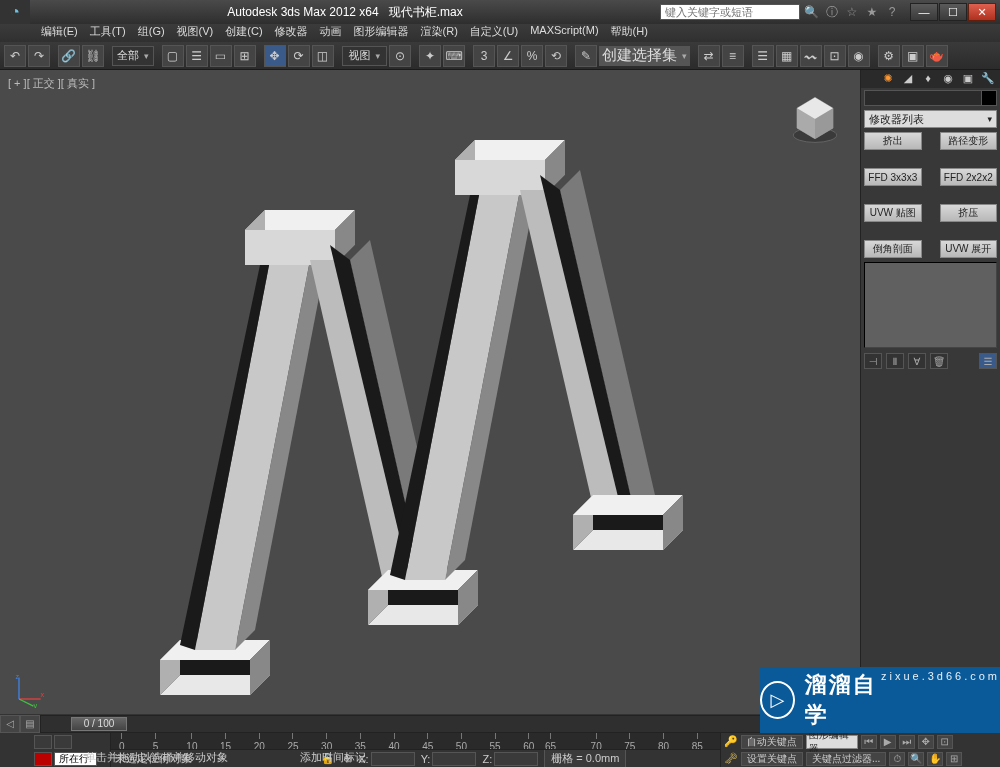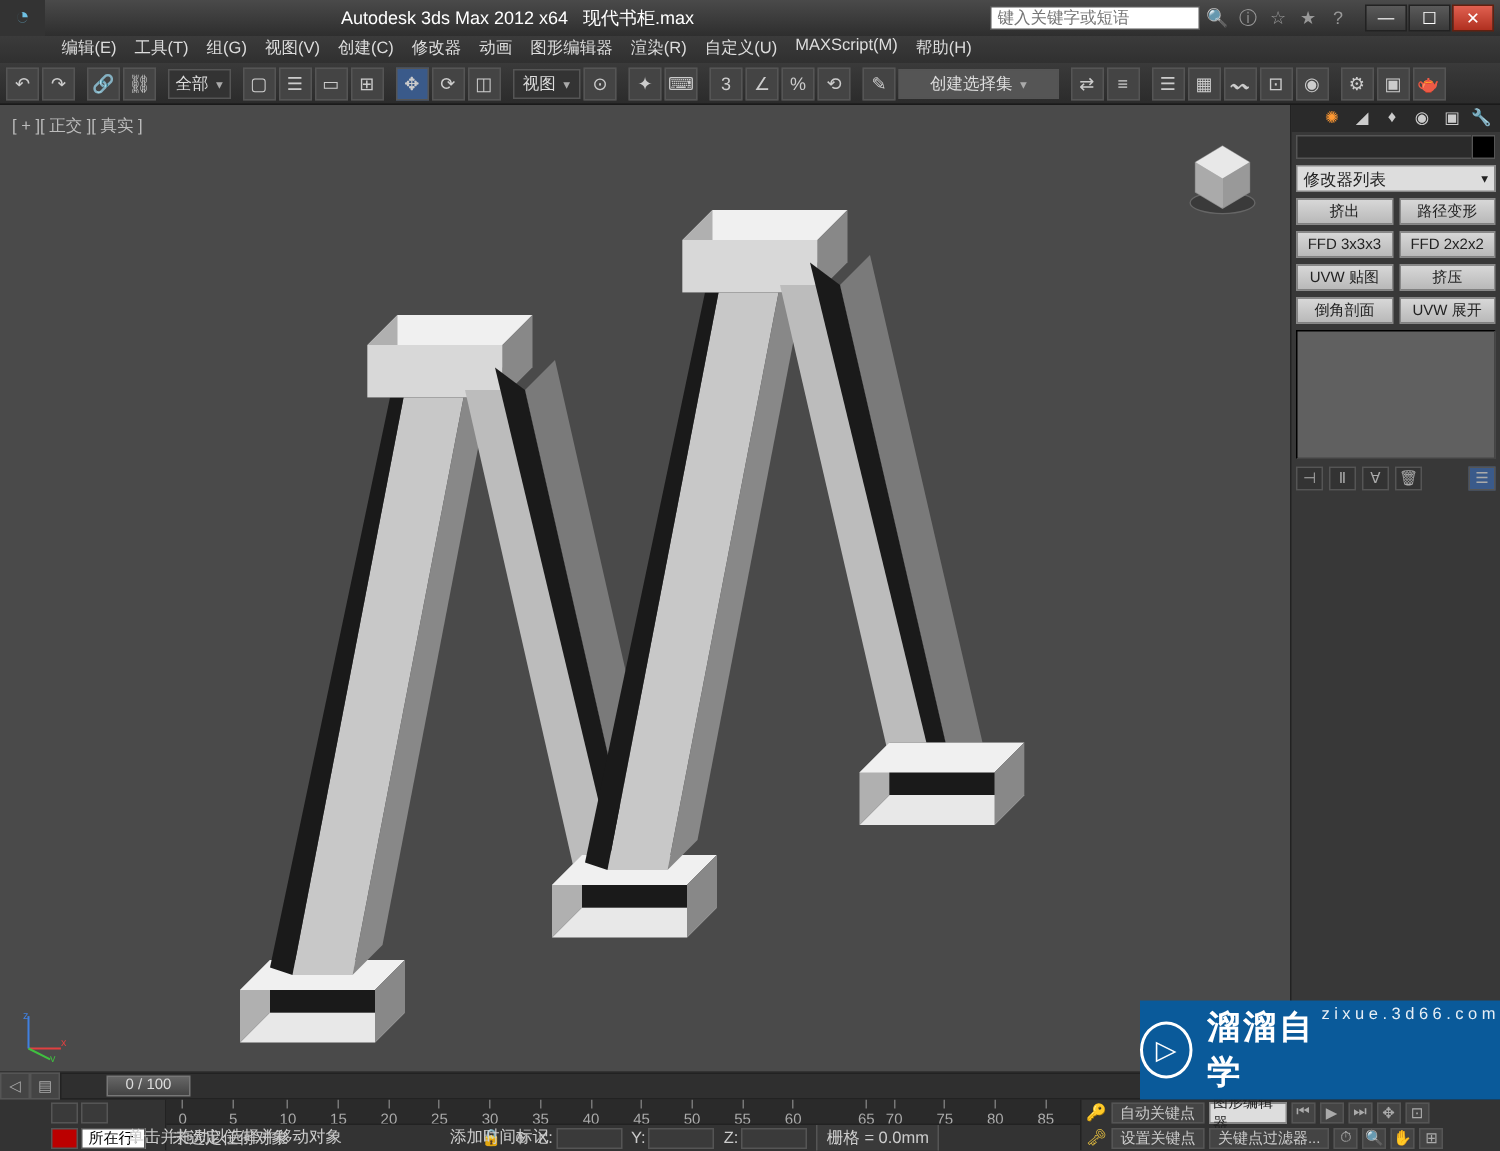--- a/index.html
+++ b/index.html
@@ -23,41 +23,41 @@
 .menu-item { color:#ddd; font-size:11px; padding:0 6px; cursor:default; }
 
 
 .toolbar { height: 28px; background: linear-gradient(#3a3a3a,#2b2b2b); display:flex; align-items:center; padding:0 4px; gap:2px; border-bottom:1px solid #1a1a1a;}
 .tb-btn { width:22px; height:22px; background:#444; border:1px solid #555; display:flex; align-items:center; justify-content:center; font-size:12px; color:#ccc;}
 .tb-sep { width:4px; }
 .tb-dropdown { height:20px; background:#333; border:1px solid #555; color:#ddd; font-size:11px; padding:0 4px; display:flex; align-items:center; gap:2px;}
 .tb-dropdown::after{content:"▾"; font-size:9px; margin-left:3px; color:#aaa;}
 .move-btn { background:#3a5a8a; }
 .view-btn { background:#333; width:auto; padding:0 6px;}
-.create-dd { background:#555; width:auto; padding:0 20px; font-size:11px;justify-content:center;}
+.create-dd { background:#555; width:auto; padding:0 2px; font-size:15px;justify-content:center;}
 
 
 .main { display:flex; height: calc(767px - 24px - 18px - 28px - 19px - 34px); }
 .viewport-wrap { flex:1; background:#4a4a4a; position:relative; }
 .viewport-label { position:absolute; top:6px; left:8px; color:#bbb; font-size:11px; }
 .viewport { width:100%; height:100%; }
 .viewcube { position:absolute; top:22px; right:18px; width:54px; height:54px; }
 .gizmo { position:absolute; bottom:6px; left:10px; width:36px; height:36px; }
 
 
 .cmd-panel { width:140px; background:#383838; border-left:1px solid #222; display:flex; flex-direction:column;}
 .cmd-tabs { height:18px; background:#2a2a2a; display:flex; justify-content:flex-end; padding-right:4px; gap:4px;}
 .cmd-tab { width:16px; height:16px; font-size:11px; color:#ccc; display:flex; align-items:center; justify-content:center;}
 .cmd-tab.active { color:#ff9933;}
 .cmd-name-field { height:16px; margin:2px 3px; display:flex;}
 .cmd-color { width:16px; height:16px; background:#000; border:1px solid #555;}
 .cmd-name-input { flex:1; height:16px; background:#2a2a2a; border:1px solid #555; border-right:0;}
 .cmd-dd { margin:2px 3px; height:18px; background:#ddd; border:1px solid #888; color:#222; font-size:11px; padding:0 4px; display:flex; align-items:center; position:relative;}
 .cmd-dd::after { content:"▾"; position:absolute; right:4px; font-size:9px;}
-.cmd-btn-grid { display:grid; grid-template-columns:1fr 1fr; gap:4px; padding:2px 3px;}
+.cmd-btn-grid { display:grid; grid-template-columns:1fr 1fr; gap:18px; padding:2px 3px;}
 .cmd-btn { height:18px; background:linear-gradient(#d8d8d8,#b8b8b8); border:1px solid #888; color:#222; font-size:10px; display:flex; align-items:center; justify-content:center;}
 .cmd-stack { margin:2px 3px; height:86px; background:#606060; border:1px inset #444;}
 .cmd-mini-toolbar { margin:3px 3px; display:flex; gap:4px; justify-content:flex-start;}
 .cmd-mini-btn { width:18px; height:16px; background:#333; border:1px solid #555; color:#aaa; font-size:10px; display:flex; align-items:center; justify-content:center;}
 .cmd-mini-btn.r { margin-left:auto; background:#3a5a8a;}
 .cmd-rollout { flex:1; background:#383838; margin:2px;}
 
 
 .timeslider-row { height:19px; background:#333; display:flex; align-items:center;}
 .ts-left-btns { display:flex;}
@@ -384,21 +384,21 @@
           <div class="tick-label">50</div>
         </div>
         <div class="tick" style="left: 378.526px;">
           <div class="tick-line"></div>
           <div class="tick-label">55</div>
         </div>
         <div class="tick" style="left: 412.211px;">
           <div class="tick-line"></div>
           <div class="tick-label">60</div>
         </div>
-        <div class="tick" style="left: 461px;">
+        <div class="tick" style="left: 434px;">
           <div class="tick-line"></div>
           <div class="tick-label">65</div>
         </div>
         <div class="tick" style="left: 479.579px;">
           <div class="tick-line"></div>
           <div class="tick-label">70</div>
         </div>
         <div class="tick" style="left: 513.263px;">
           <div class="tick-line"></div>
           <div class="tick-label">75</div>

